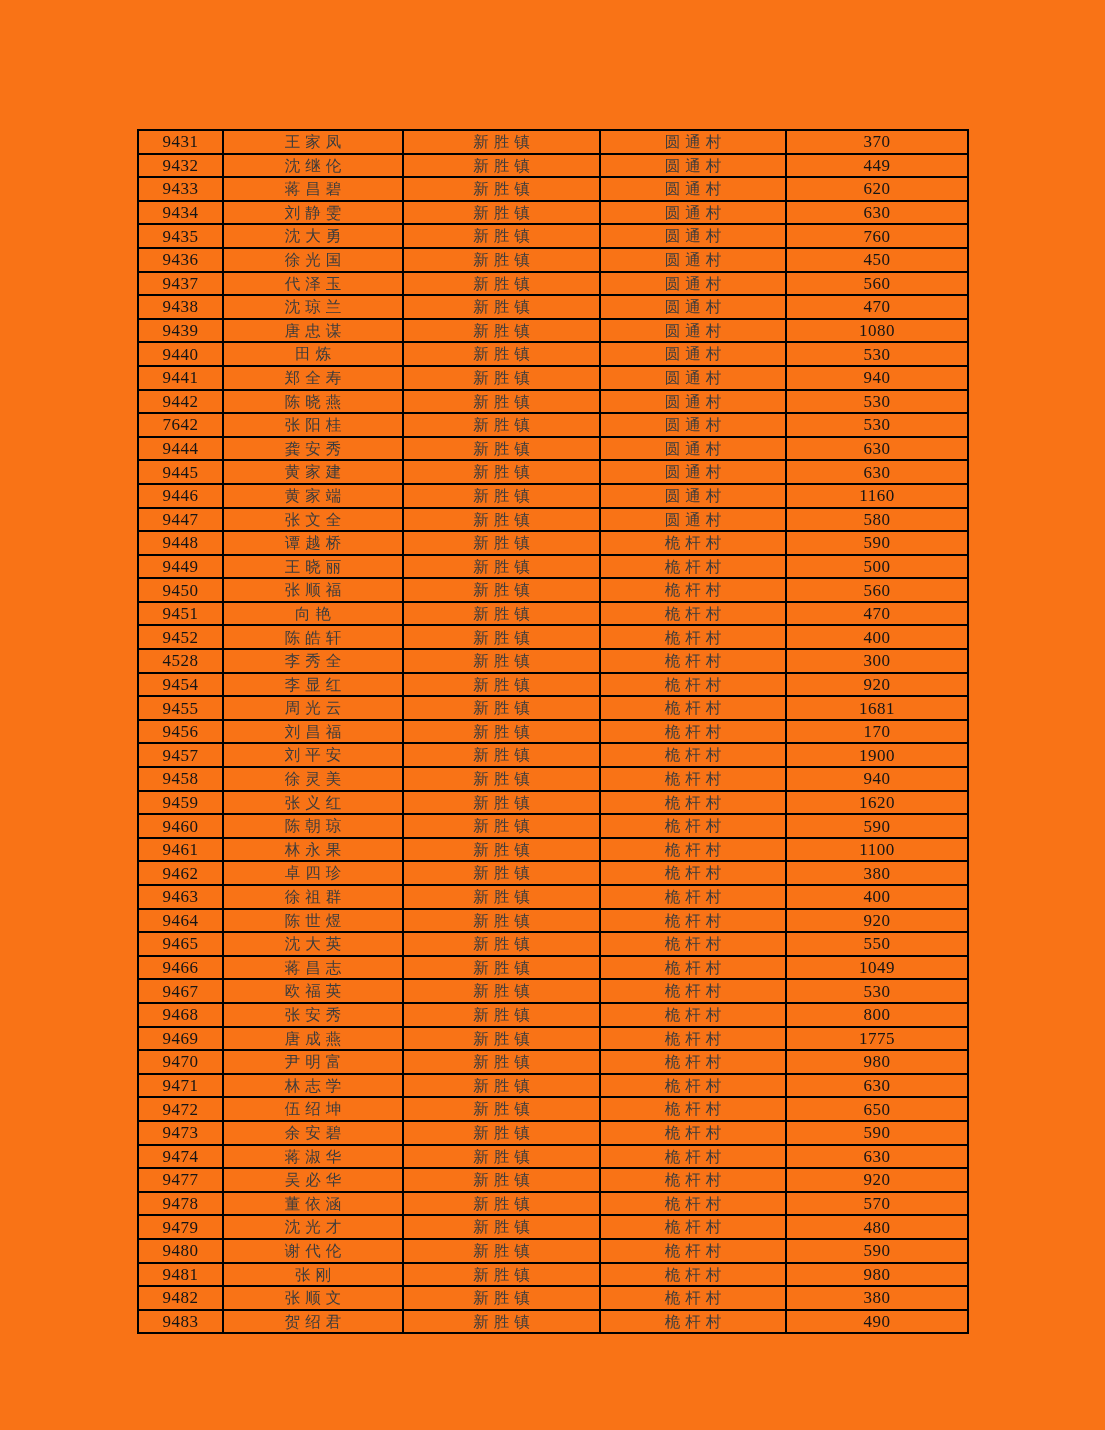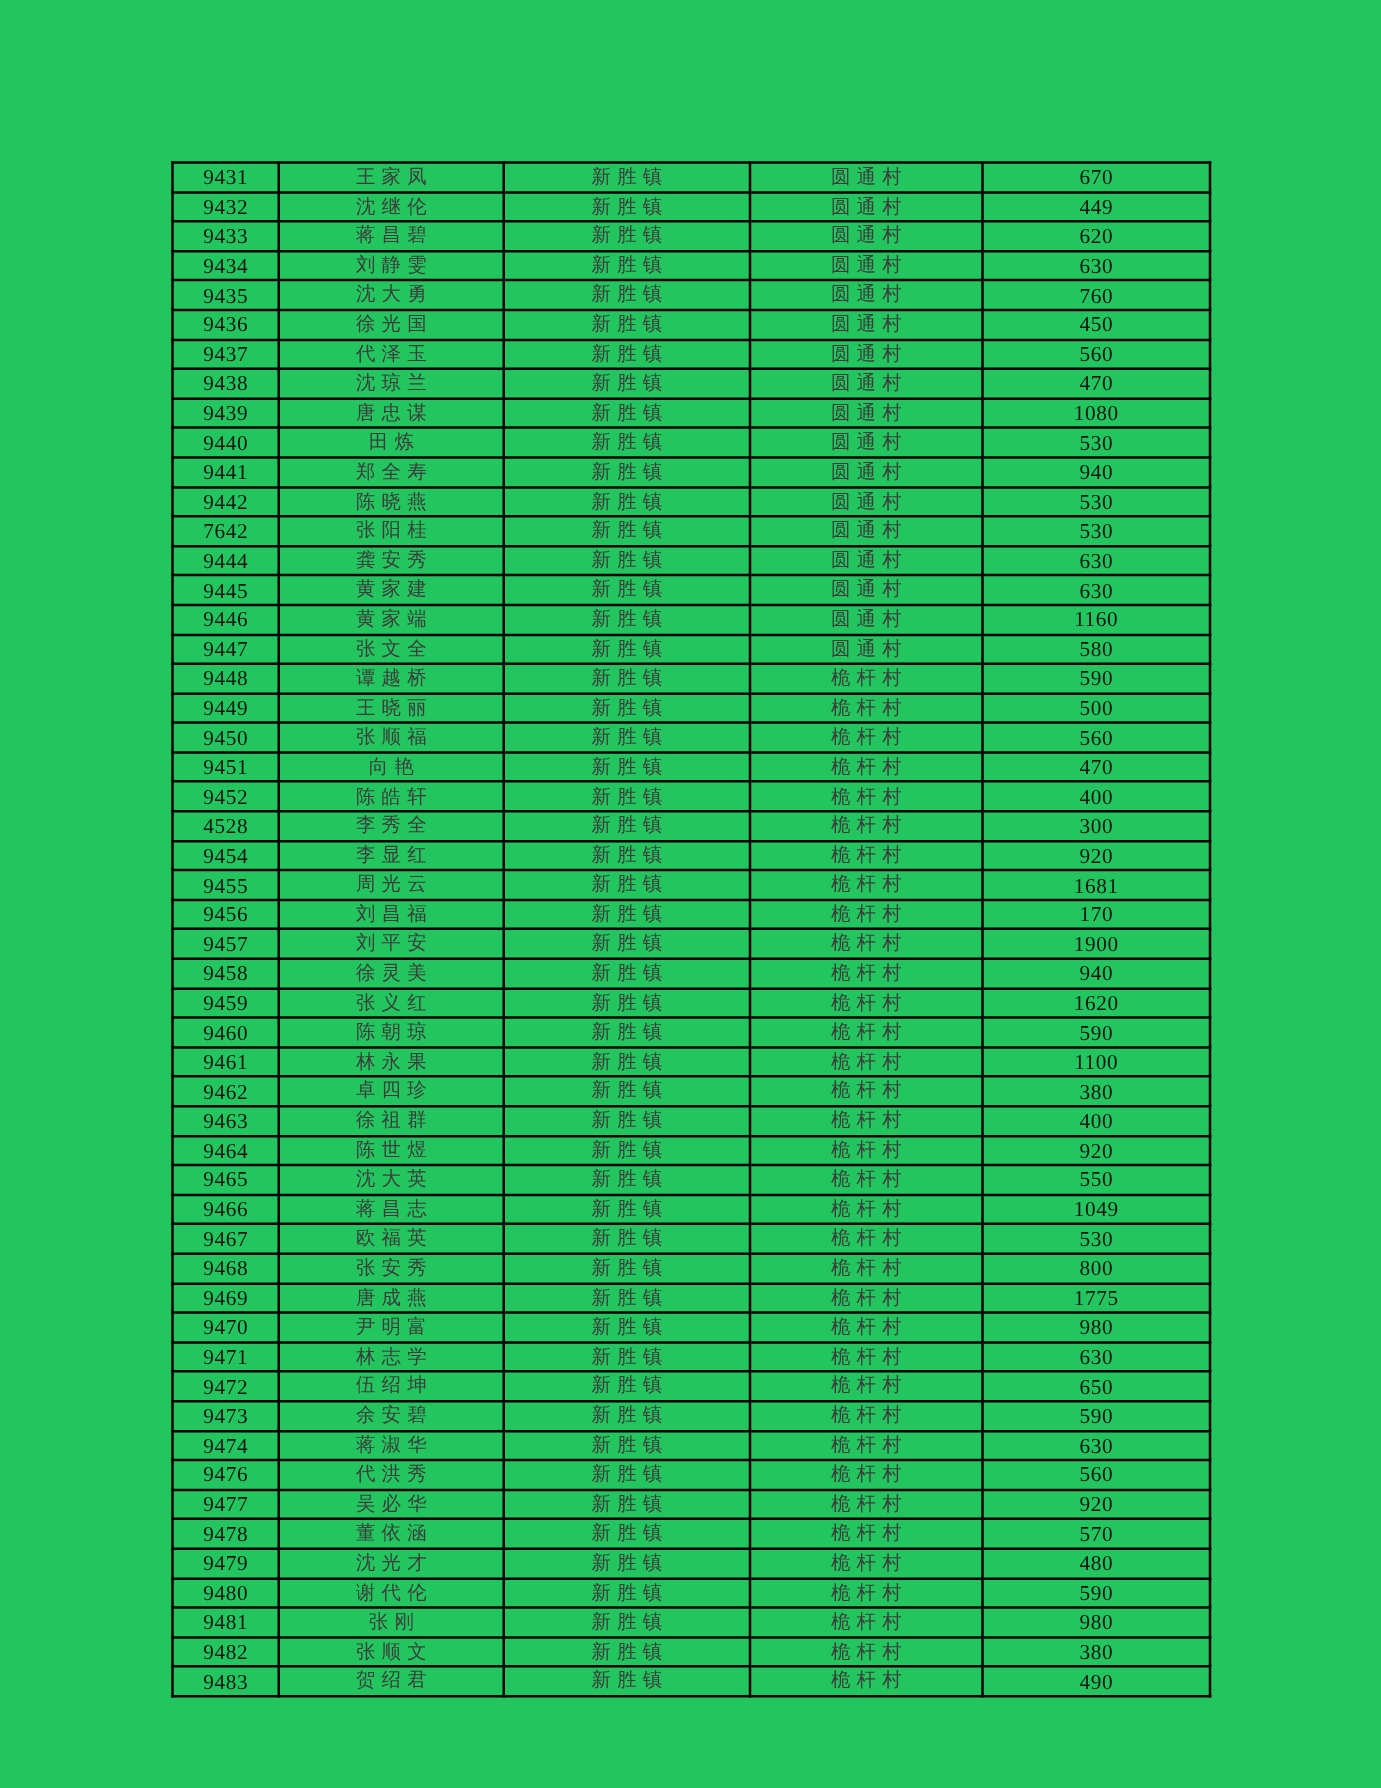--- a/index.html
+++ b/index.html
@@ -10,21 +10,21 @@
   body {
     position: relative;
     width: 1105px;
     height: 1430px;
     overflow: hidden;
     font-family: "Liberation Serif", "DejaVu Serif", serif;
   }
   .page {
     position: absolute;
     inset: 0;
-    background: #22c55e;
+    background: #f97316;
   }
   table.records {
     position: absolute;
     left: 137px;
     top: 129px;
     width: 830px;
     border-collapse: collapse;
     table-layout: fixed;
   }
   table.records td {
@@ -65,21 +65,21 @@
       <col style="width:197px">
       <col style="width:186px">
       <col style="width:182px">
     </colgroup>
     <tbody>
         <tr>
           <td>9431</td>
           <td>王家凤</td>
           <td>新胜镇</td>
           <td>圆通村</td>
-          <td>670</td>
+          <td>370</td>
         </tr>
         <tr>
           <td>9432</td>
           <td>沈继伦</td>
           <td>新胜镇</td>
           <td>圆通村</td>
           <td>449</td>
         </tr>
         <tr>
           <td>9433</td>
@@ -367,27 +367,20 @@
           <td>新胜镇</td>
           <td>桅杆村</td>
           <td>590</td>
         </tr>
         <tr>
           <td>9474</td>
           <td>蒋淑华</td>
           <td>新胜镇</td>
           <td>桅杆村</td>
           <td>630</td>
-        </tr>
-        <tr>
-          <td>9476</td>
-          <td>代洪秀</td>
-          <td>新胜镇</td>
-          <td>桅杆村</td>
-          <td>560</td>
         </tr>
         <tr>
           <td>9477</td>
           <td>吴必华</td>
           <td>新胜镇</td>
           <td>桅杆村</td>
           <td>920</td>
         </tr>
         <tr>
           <td>9478</td>

